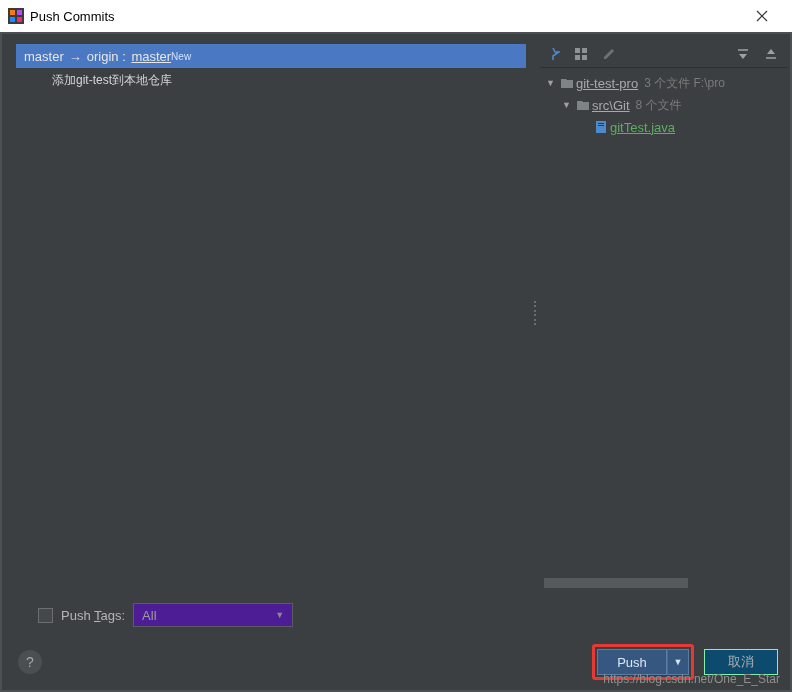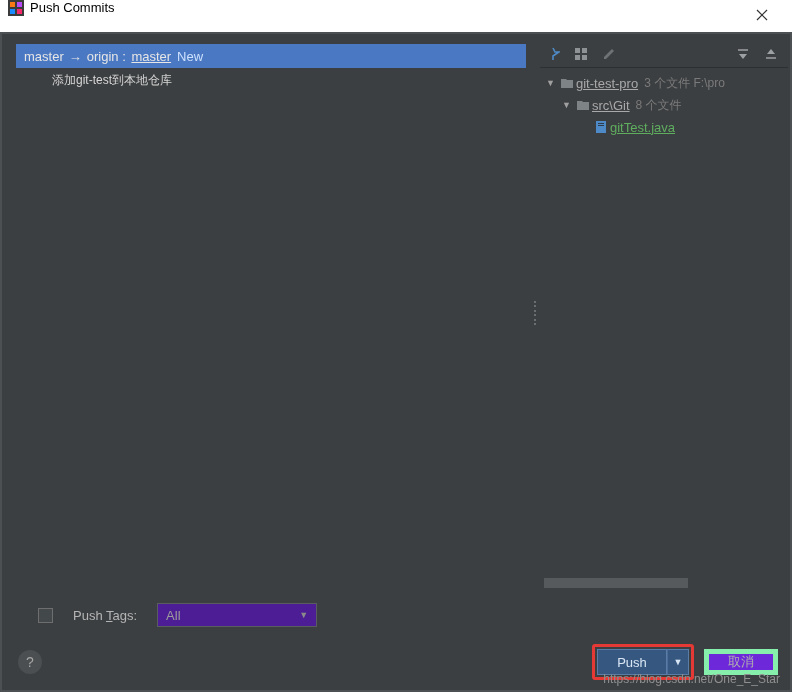--- a/index.html
+++ b/index.html
@@ -9,21 +9,21 @@
       font-size: 13px;
       background: #3c3f41;
       color: #bbbbbb;
       overflow: hidden;
       display: flex; flex-direction: column;
     }
     
     .titlebar {
       height: 32px;
       background: #ffffff;
-      display: flex; align-items: flex-start;
+      display: flex; align-items: center;
       padding: 0 8px;
       color: #000;
       font-size: 13px;
     }
     .titlebar .app-icon {
       width: 16px; height: 16px; margin-right: 6px;
       display: inline-flex; align-items: center; justify-content: center;
     }
     .titlebar .title-text { flex: 1; }
     .titlebar .close-btn {
@@ -57,21 +57,21 @@
       background: #4a78c2;
       display: flex; align-items: center;
       padding: 4px 8px;
       color: #e6e6e6;
       font-size: 13px;
     }
     .branch-bar .local { color: #e6e6e6; }
     .branch-bar .arrow { margin: 0 5px; color: #e6e6e6; }
     .branch-bar .remote { color: #e6e6e6; }
     .branch-bar .dest { margin-left: 2px; text-decoration: underline; color: #e6e6e6; }
-    .branch-bar .new-badge { margin-left: 6px; font-size: 13px; color: #cde1ff; }
+    .branch-bar .new-badge { font-size: 10px; color: #cde1ff; }
     .commit-item {
       padding: 4px 0 0 36px;
       color: #d6d6d6;
       font-size: 12px;
     }
     
     .splitter {
       width: 8px;
       display: flex; align-items: center; justify-content: center;
       cursor: col-resize;
@@ -128,21 +128,21 @@
       position: absolute; left: 0; top: 0; width: 60%; height: 100%;
       background: #565a5c;
     }
     
     .bottom {
       height: 98px;
       padding: 10px 12px 8px 16px;
       display: flex; flex-direction: column;
     }
     .push-tags-row {
-      display: flex; align-items: center; gap: 20px;
+      display: flex; align-items: center; gap: 8px;
       height: 26px;
       padding-left: 20px;
     }
     .checkbox {
       width: 15px; height: 15px;
       border: 1px solid #6e6e6e;
       background: #43494a;
     }
     .push-tags-label { color: #b5b5b5; font-size: 13px; }
     .push-tags-label .mn { text-decoration: underline; }
@@ -183,22 +183,22 @@
     }
     .push-drop {
       height: 26px; width: 22px;
       background: #365880;
       border: 1px solid #5a7da8; border-left: 1px solid #4a6c96;
       display: flex; align-items: center; justify-content: center;
       color: #d9e6f5; font-size: 9px;
     }
     .cancel-btn {
       height: 26px; min-width: 74px;
-      background: #6d28d9; color: #b0b0b0;
-      border: 5px solid #86efac;
+      background: #0c4a6e; color: #b0b0b0;
+      border: 1px solid #86efac;
       display: flex; align-items: center; justify-content: center;
       font-size: 13px; padding: 0 14px;
     }
     .watermark {
       position: absolute; right: 10px; bottom: 4px;
       font-size: 12px; color: #8f8f8f;
       pointer-events: none;
     }
   </style>
 </head>

